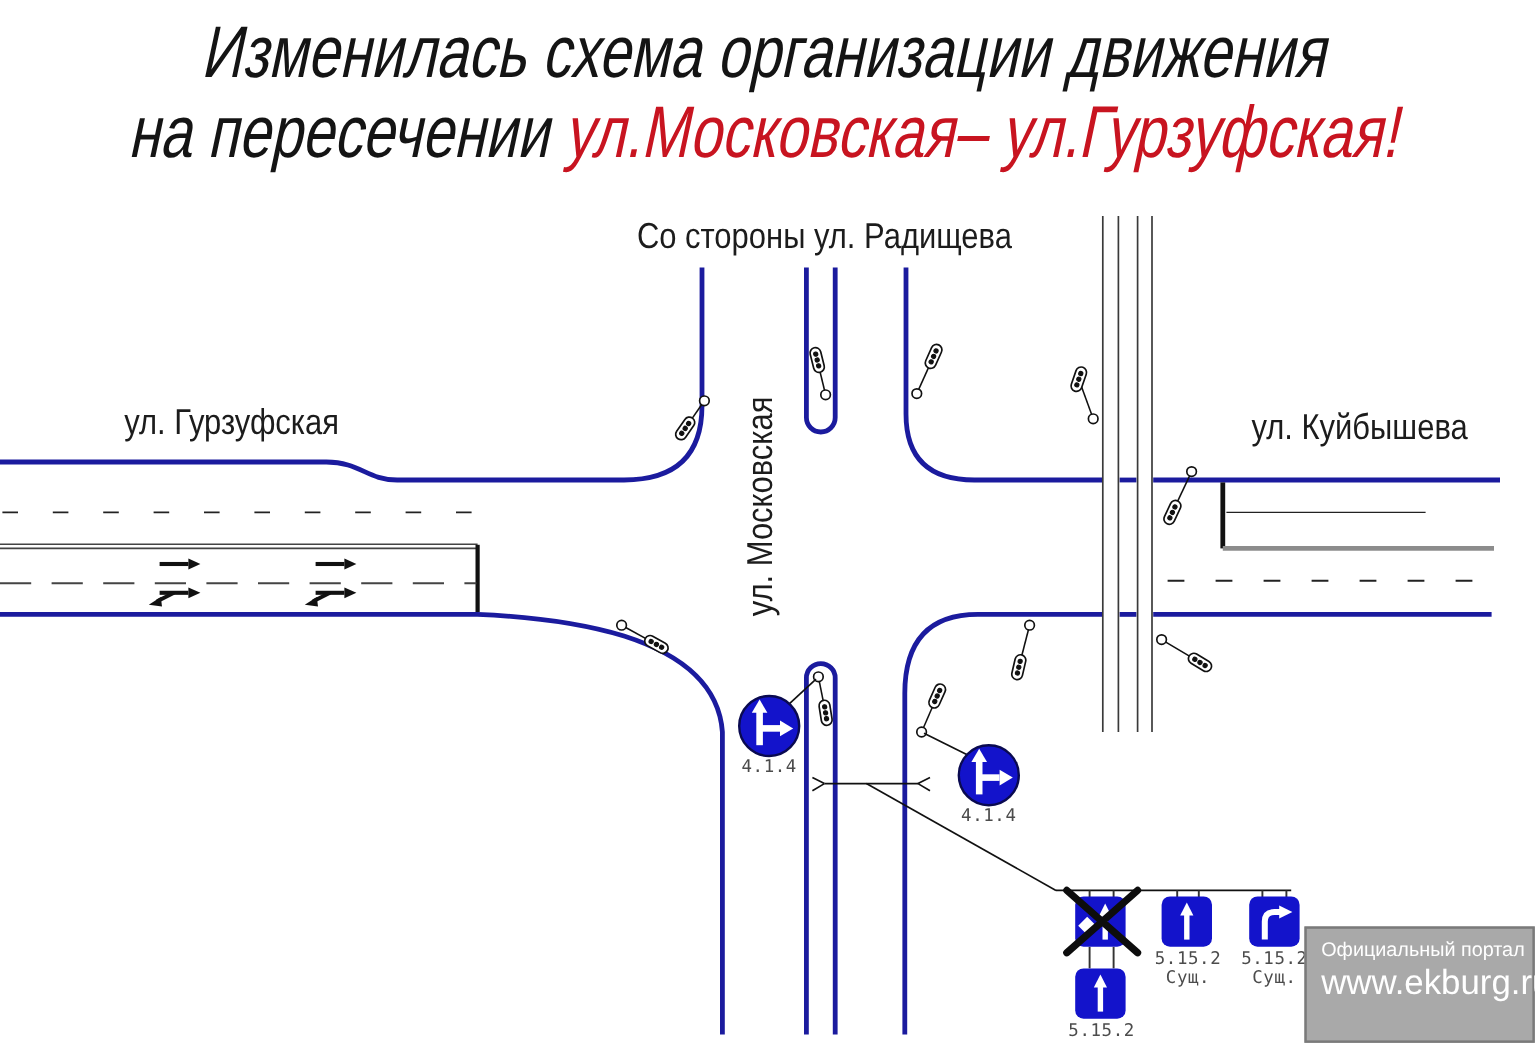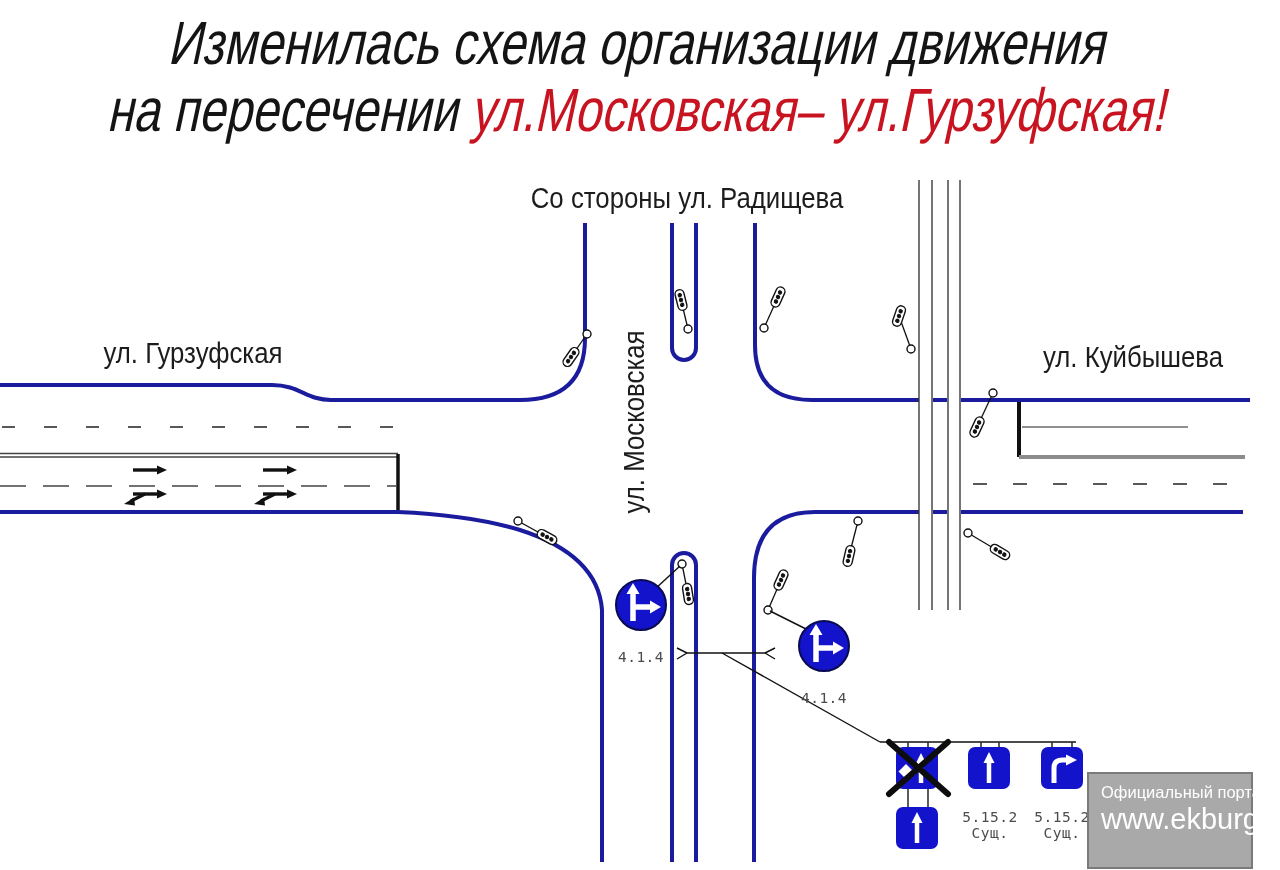--- a/index.html
+++ b/index.html
@@ -11,23 +11,23 @@
   .title-line{left:50%;color:#141414;font-size:61px;line-height:1;
       transform:translateX(-50%) skewX(-12deg) scaleX(.78);transform-origin:center;}
   .t-red{color:#c81420;}
   
   .street{color:#1c1c1c;font-size:30px;line-height:1;
       transform:translateX(-50%) scaleX(.86);transform-origin:center;}
   .street-v{color:#1c1c1c;font-size:30px;line-height:1;
       transform:translate(-50%,-50%) rotate(-90deg) scaleX(.86);transform-origin:center;}
   
   .codelabel{font-family:"DejaVu Sans Mono",monospace;font-size:14.5px;color:#4c4c4c;
-      letter-spacing:.5px;transform:translateX(-50%);line-height:1.1;margin-top:18px;}
-  
-  .wm{left:1087px;top:772px;width:166px;height:97px;background:#a9a9a9;
+      letter-spacing:.5px;transform:translateX(-50%);line-height:1.1;}
+  
+  .wm{left:1087px;top:772px;width:192px;height:97px;background:#a9a9a9;
       border:2px solid #7a7a7a;box-sizing:border-box;color:#fff;padding:7px 0 0 12px;}
   .wm .w1{font-size:16.5px;line-height:1.35;}
   .wm .w2{font-size:22px;line-height:1.25;}
   .wm .w3{font-size:29px;line-height:1.15;}
 </style>
 </head>
 <body>
 
 <div id="stage">
 

